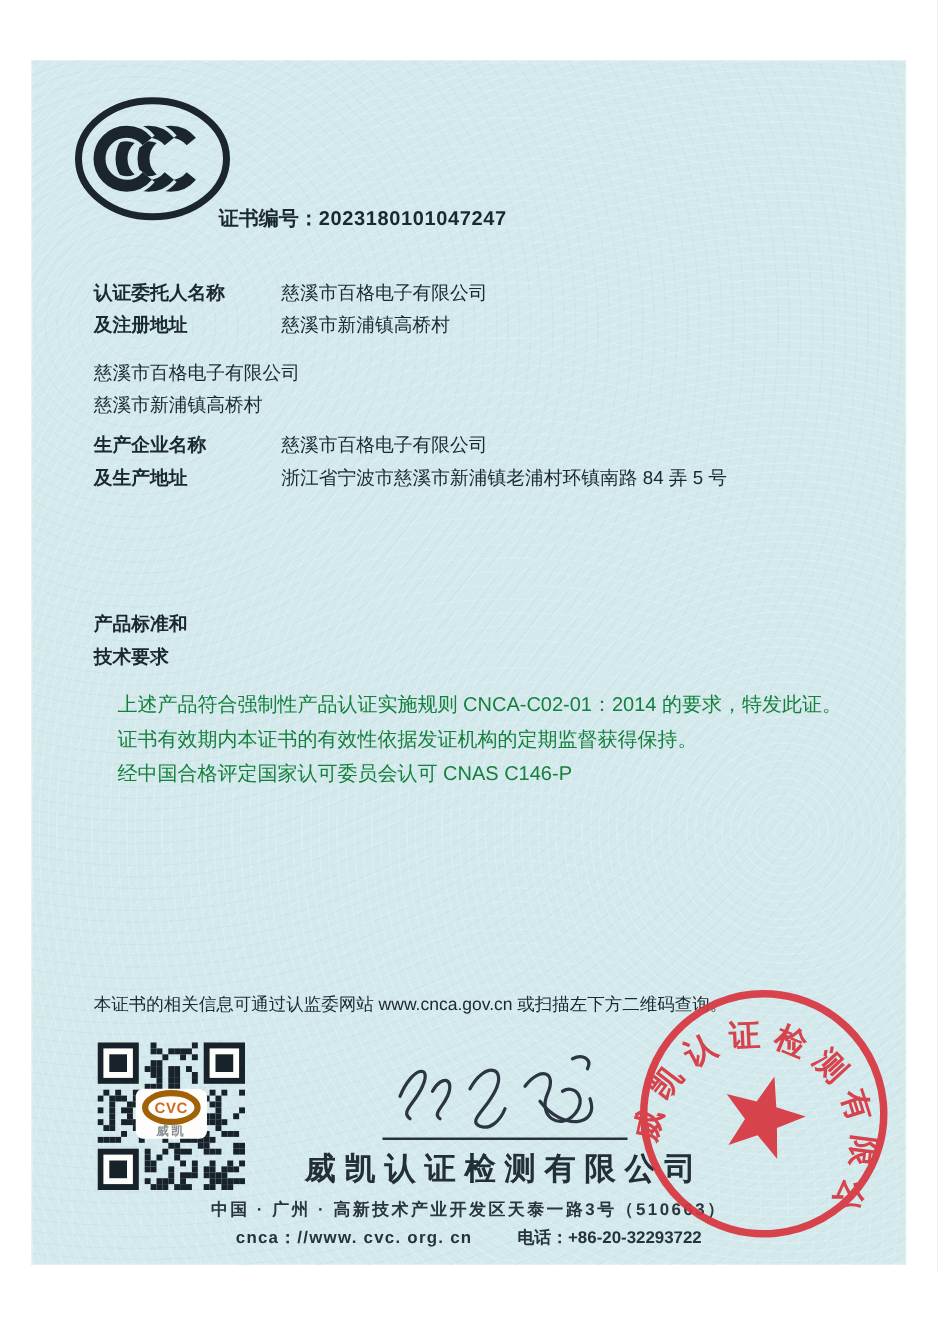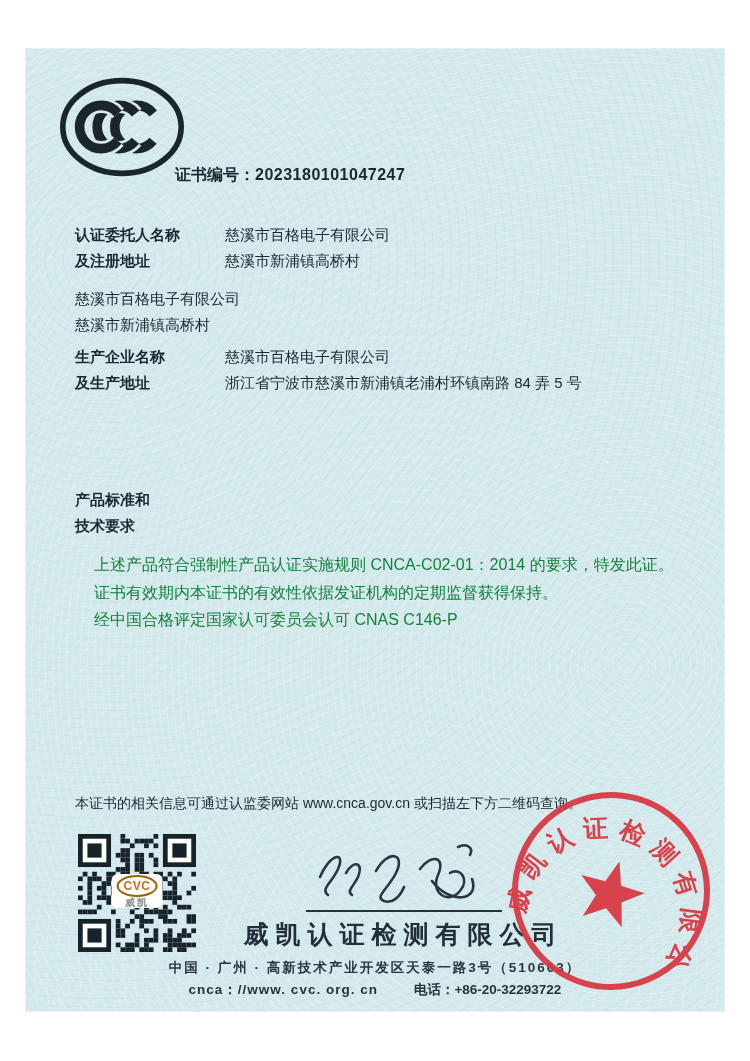--- a/index.html
+++ b/index.html
@@ -37,21 +37,21 @@
   .fieldrow .fvalue{flex:1;font-weight:400;}
   .statements{left:50px;top:503px;width:620px;font-size:16px;line-height:27.5px;color:#15803d;margin-left:19px;}
   .infonote{left:50px;top:747px;width:620px;font-size:14px;color:#1b2830;}
   .qr{left:53px;top:785px;width:118px;height:120px;}
   .qr svg{display:block;}
   .qr-logo{
     position:absolute;left:50%;top:48%;transform:translate(-50%,-50%);
     background:#fdfdfb;border-radius:6px;padding:1px 5px 0;text-align:center;line-height:1;
   }
   .qr-logo .cvc{
-    display:inline-block;border:2px solid #a16207;border-radius:50%;
+    display:inline-block;border:5px solid #a16207;border-radius:50%;
     color:#cf6b1e;font-weight:700;font-size:12px;padding:3px 5px;letter-spacing:.5px;
   }
   .qr-logo .sub{font-size:10px;color:#8a8f93;font-weight:700;margin-top:1px;letter-spacing:2px;}
   .sigline{left:281px;top:862px;width:196px;height:2px;background:#27333c;}
   .company{
     left:200px;top:870px;width:350px;text-align:center;
     font-size:25px;font-weight:700;letter-spacing:7px;color:#222f38;text-indent:7px;
   }
   .address{
     left:0;top:911px;width:700px;text-align:center;

